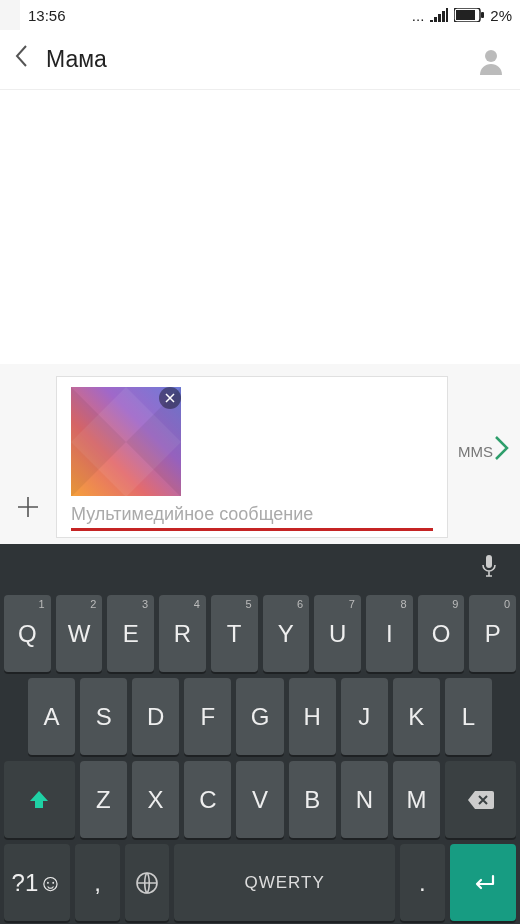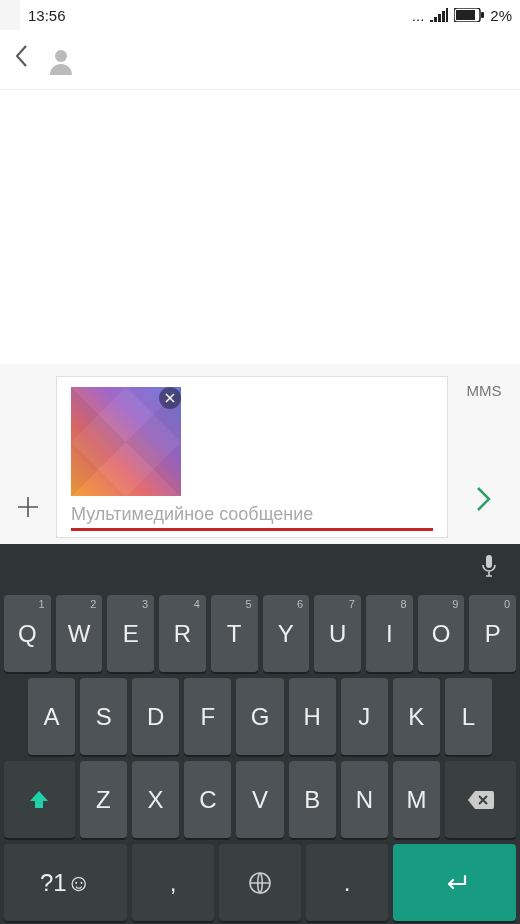--- a/index.html
+++ b/index.html
@@ -16,21 +16,21 @@
 
 .conversation { height: 274px; background: #fff; }
 
 .compose { background: #f7f7f7; padding: 12px 10px 6px 10px; display: flex; gap: 10px; align-items: stretch; height: 180px; }
 .compose .add { width: 36px; display: flex; align-items: flex-end; justify-content: center; padding-bottom: 20px; font-size: 28px; color: #555; }
 .compose .bubble { flex: 1; background: #fff; border: 1px solid #e0e0e0; padding: 10px 14px 4px 14px; display: flex; flex-direction: column; }
 .compose .thumb { width: 110px; height: 110px; position: relative; margin-bottom: 6px; overflow: hidden; }
 .thumbx { position:absolute; top:0; right:0; width:22px; height:22px; background:rgba(0,0,0,.4); border-radius:50%; color:#fff; font-size:14px; display:flex; align-items:center; justify-content:center; }
 .compose .ph { color: #aaa; font-size: 18px; height: 24px; line-height: 24px; }
 .compose .underline { height: 3px; background: #c52424; margin: 2px 0 2px 0; }
-.compose .side { width: 52px; display: flex; flex-direction: column; justify-content: space-between; align-items: center; padding: 6px 0 18px 0; }
+.compose .side { width: 52px; display: flex; flex-direction: row; justify-content: space-between; align-items: center; padding: 6px 0 18px 0; }
 .compose .mms { font-size: 15px; color: #777; }
 .compose .send { color: #2e9e6b; font-size: 30px; }
 
 .kbd { background: #2f3437; height: 380px; display: flex; flex-direction: column; }
 .kbd .suggest { height: 48px; display: flex; justify-content: flex-end; align-items: center; padding-right: 22px; color: #ccc; }
 .kbd .row { flex: 1; display: flex; gap: 5px; padding: 3px 4px; }
 .kbd .key { flex: 1; background: #4d5356; color: #eee; border-radius: 4px; display: flex; align-items: center; justify-content: center; font-size: 24px; position: relative; box-shadow: 0 2px 0 rgba(0,0,0,.35); }
 .kbd .key .sup { position: absolute; top: 3px; right: 6px; font-size: 11px; color: #bbb; }
 .kbd .key.dark { background: #3a4042; }
 .kbd .key.accent { background: #179c82; }
@@ -57,20 +57,21 @@
     <span>2%</span>
   </span>
 </div>
 
 <div class="header">
   <span class="back">
     <svg width="14" height="24" viewBox="0 0 14 24">
         <path d="M12 2 L3 12 L12 22" fill="none" stroke="#555" stroke-width="2"></path>
       </svg>
   </span>
+  <span class="title">Мама</span>
   <span class="avatar">
     <svg width="30" height="30" viewBox="0 0 30 30">
         <circle cx="15" cy="11" r="6" fill="#bbb"></circle>
         <path d="M4 30c0-7 5-11 11-11s11 4 11 11z" fill="#bbb"></path>
       </svg>
   </span>
 </div>
 
 <div class="conversation"></div>
 
@@ -168,20 +169,21 @@
     </div>
   <div class="row" id="kr4">
       <div class="key dark wide">?1☺</div>
       <div class="key dark">,</div>
       <div class="key dark">
         <svg width="24" height="24" viewBox="0 0 24 24">
           <circle cx="12" cy="12" r="10" fill="none" stroke="#ccc" stroke-width="1.6"></circle>
           <path d="M2 12h20M12 2c3 3 3 17 0 20M12 2c-3 3-3 17 0 20" stroke="#ccc" stroke-width="1.6" fill="none"></path>
         </svg>
       </div>
+      <div class="key dark space">QWERTY</div>
       <div class="key dark">.</div>
       <div class="key accent wide">
         <svg width="28" height="20" viewBox="0 0 28 20">
           <path d="M24 3v8H8l4-4M8 11l4 4" stroke="#fff" stroke-width="2.2" fill="none" stroke-linecap="round" stroke-linejoin="round"></path>
         </svg>
       </div>
     </div>
 </div>
 
 </body></html>

